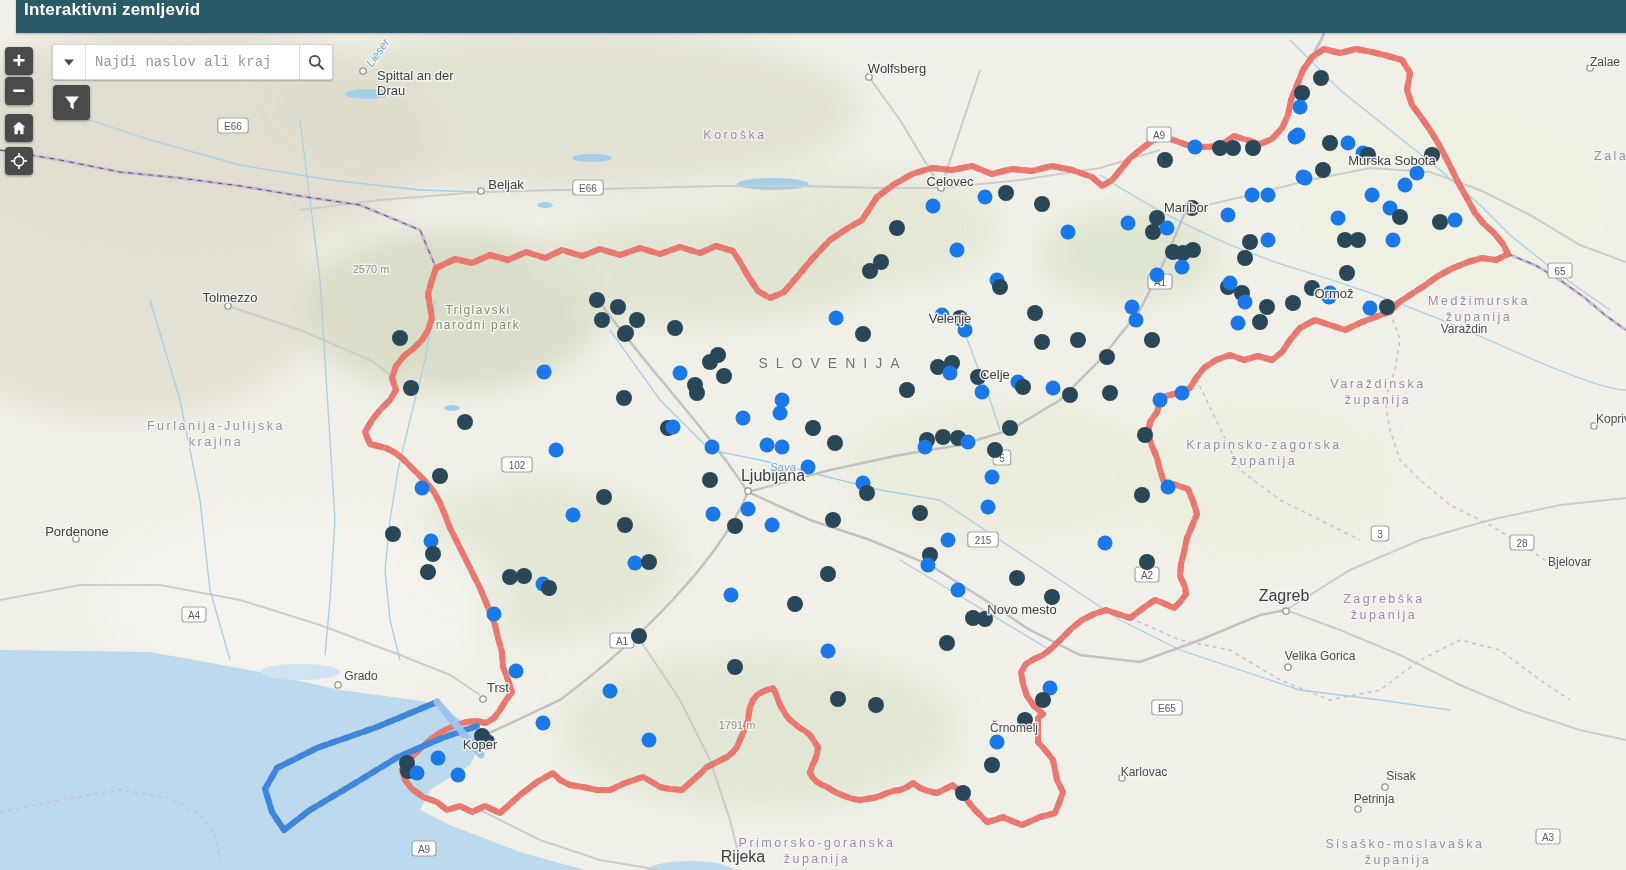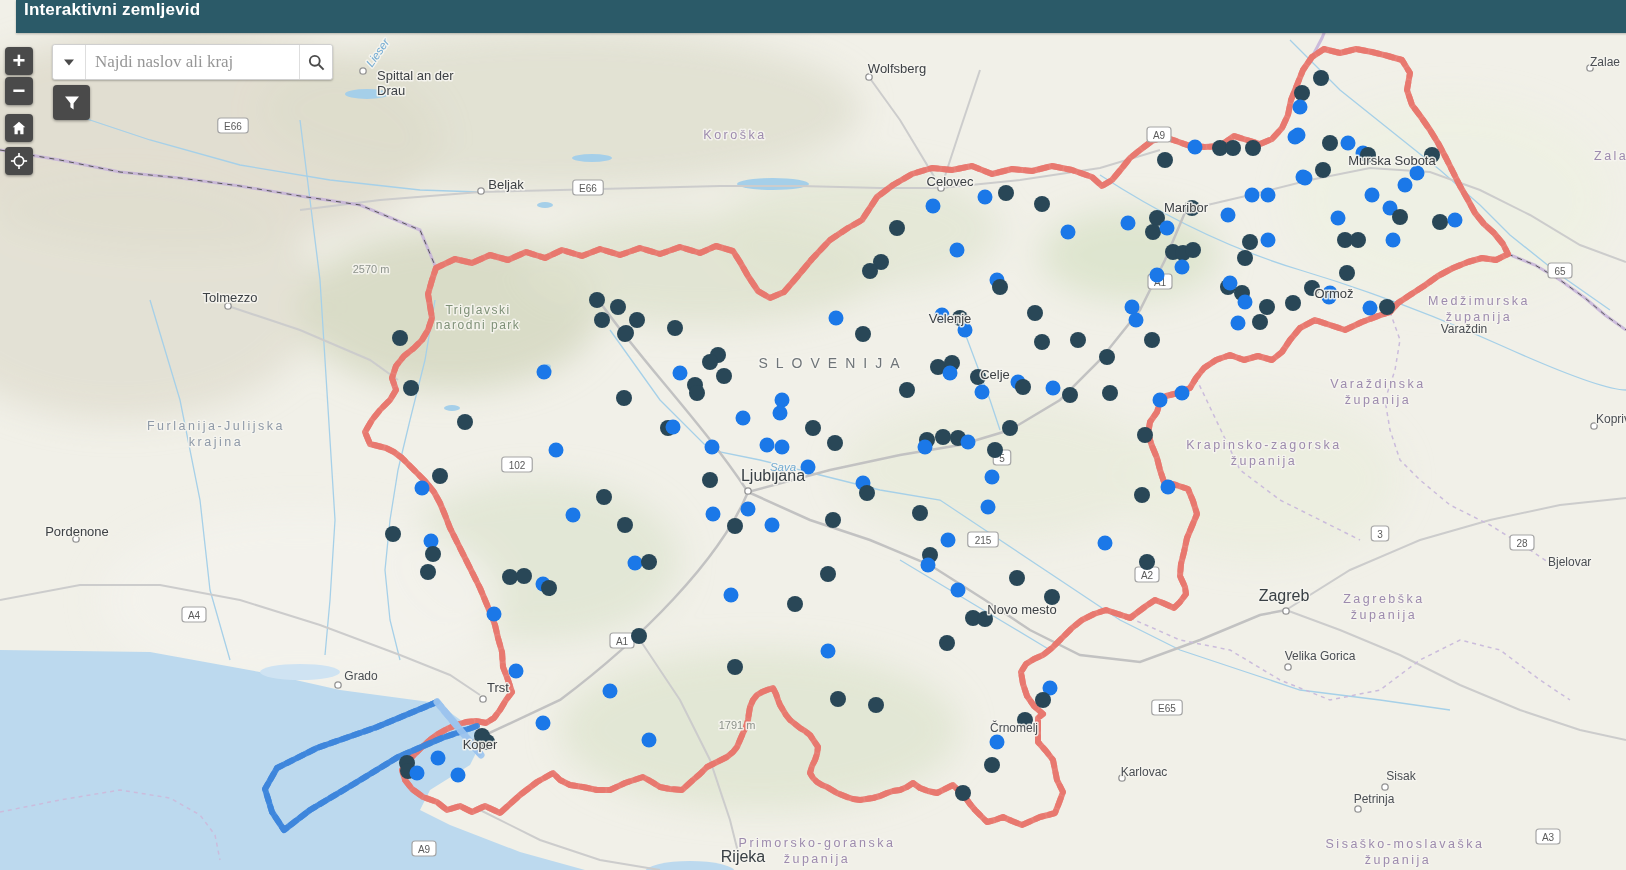--- a/index.html
+++ b/index.html
@@ -31,22 +31,22 @@
   #zoom-in{left:5px;top:47px;width:28px;height:28px;font-size:22px;font-weight:bold;}
   #zoom-out{left:5px;top:77px;width:28px;height:28px;font-size:22px;font-weight:bold;}
   #home-btn{left:5px;top:114px;width:28px;height:28px;}
   #locate-btn{left:5px;top:147px;width:28px;height:28px;}
   #filter-btn{left:53px;top:85px;width:37px;height:35px;}
   
   .search{position:absolute;left:52px;top:44px;height:34px;z-index:40;display:flex;
     background:#fff;border:1px solid #cfcfcf;border-radius:3px;box-shadow:0 1px 2px rgba(0,0,0,.25);}
   .search .dd{width:33px;border:none;background:#fff;border-right:1px solid #dedede;
     display:flex;align-items:center;justify-content:center;cursor:pointer;border-radius:3px 0 0 3px;}
-  .search input{width:195px;border:none;outline:none;font-size:17px;padding:4px 9px;
-    font-family:Liberation Serif, serif;color:#333;}
+  .search input{width:195px;border:none;outline:none;font-size:14px;padding:4px 9px;
+    font-family:Liberation Mono, monospace;color:#333;}
   .search input::placeholder{color:#969696;}
   .search .go{width:33px;border:none;background:#fff;border-left:1px solid #dedede;
     display:flex;align-items:center;justify-content:center;cursor:pointer;border-radius:0 3px 3px 0;}
 </style>
 </head>
 <body>
 
 <div class="app">
 
   <div class="map-wrap">

